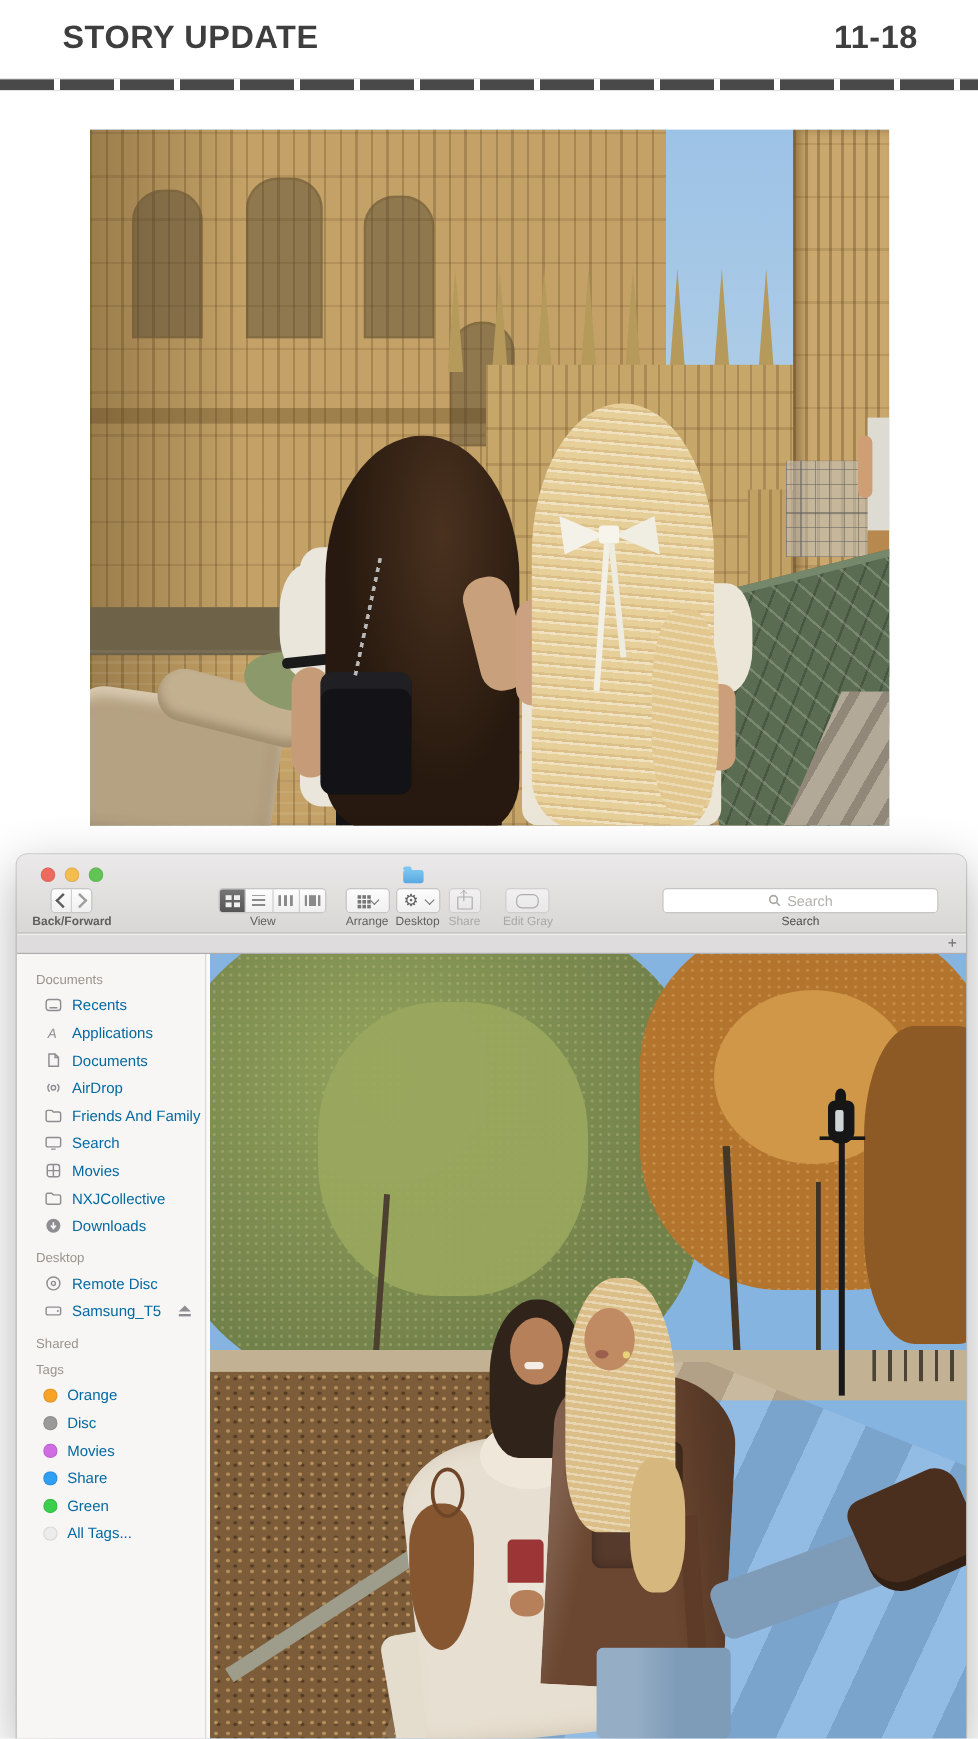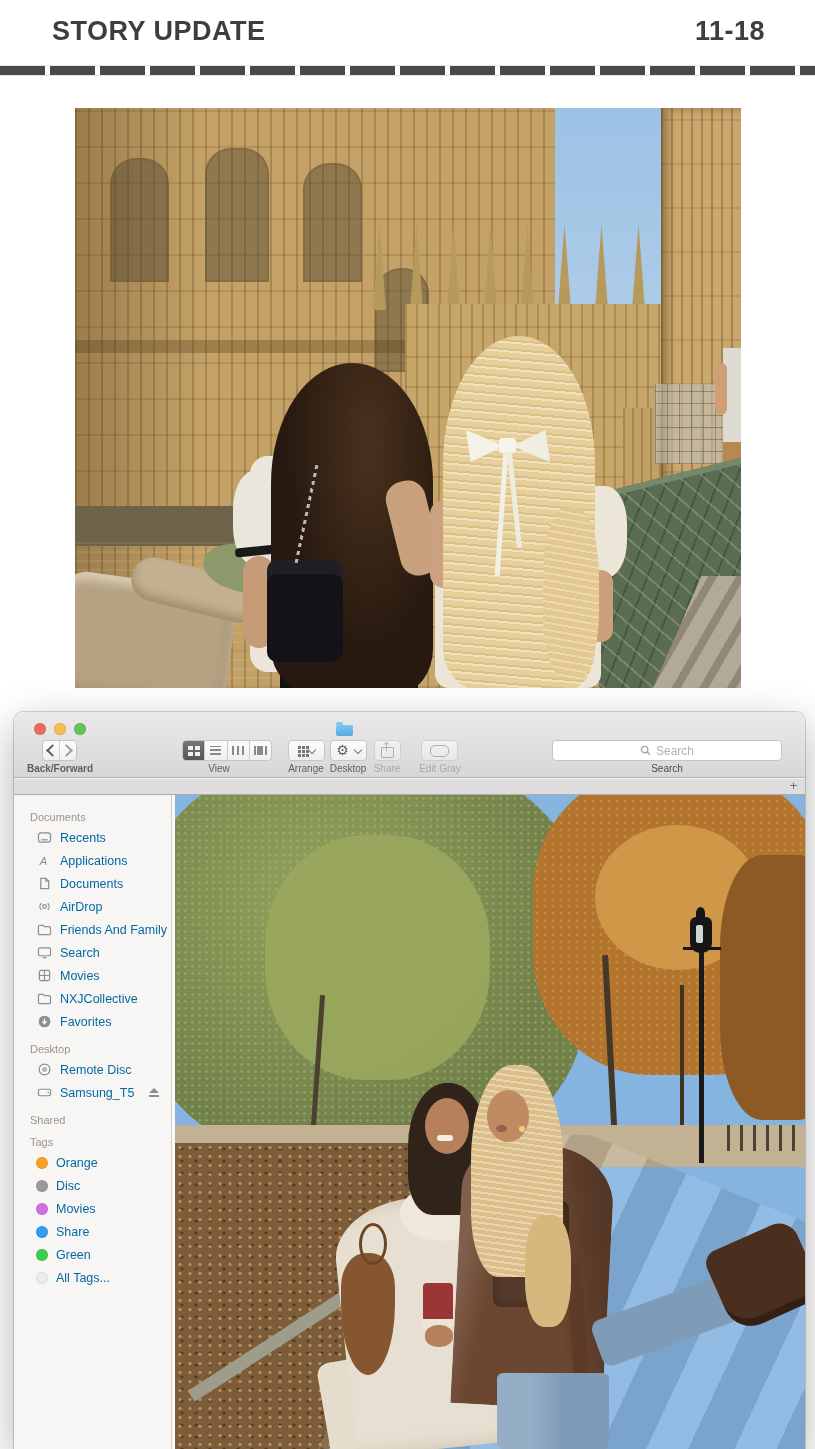--- a/index.html
+++ b/index.html
@@ -459,21 +459,21 @@
             </span>
           <span class="slab">NXJCollective</span>
         </div>
         <div class="srow">
           <span class="sic">
               <svg width="15" height="13" viewBox="0 0 16 14">
                 <circle cx="8" cy="7" r="6.3" fill="#8d8d92"></circle>
                 <path d="M8 3.8 v5 M5.8 6.8 L8 9.4 l2.2 -2.6" stroke="#f7f6f5" stroke-width="1.5" fill="none"></path>
               </svg>
             </span>
-          <span class="slab">Favorites</span>
+          <span class="slab">Downloads</span>
         </div>
 
         <div class="shead">Desktop</div>
         <div class="srow">
           <span class="sic">
               <svg width="15" height="13" viewBox="0 0 16 14" fill="none" stroke="#8d8d92" stroke-width="1.3">
                 <circle cx="8" cy="7" r="5.8"></circle>
                 <circle cx="8" cy="7" r="1.8"></circle>
               </svg>
             </span>

